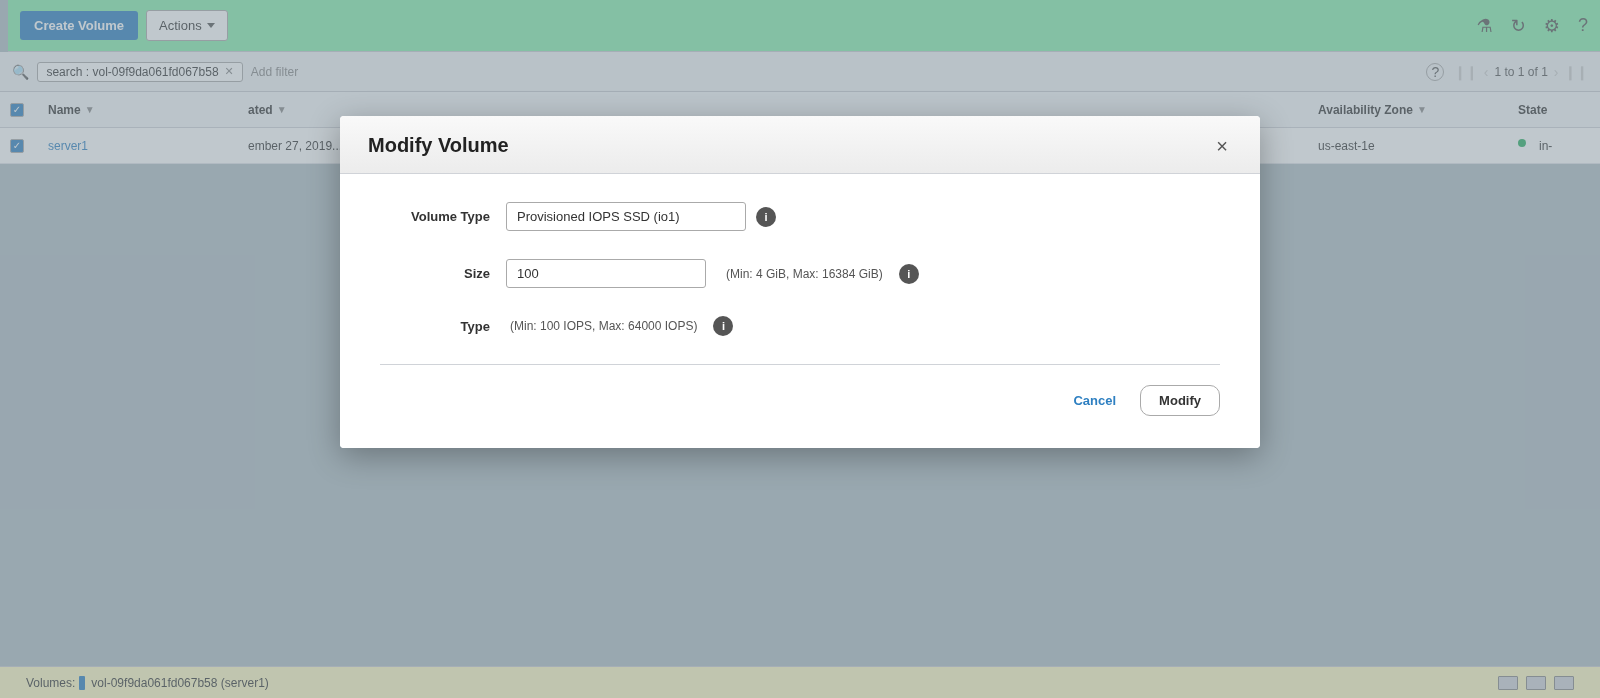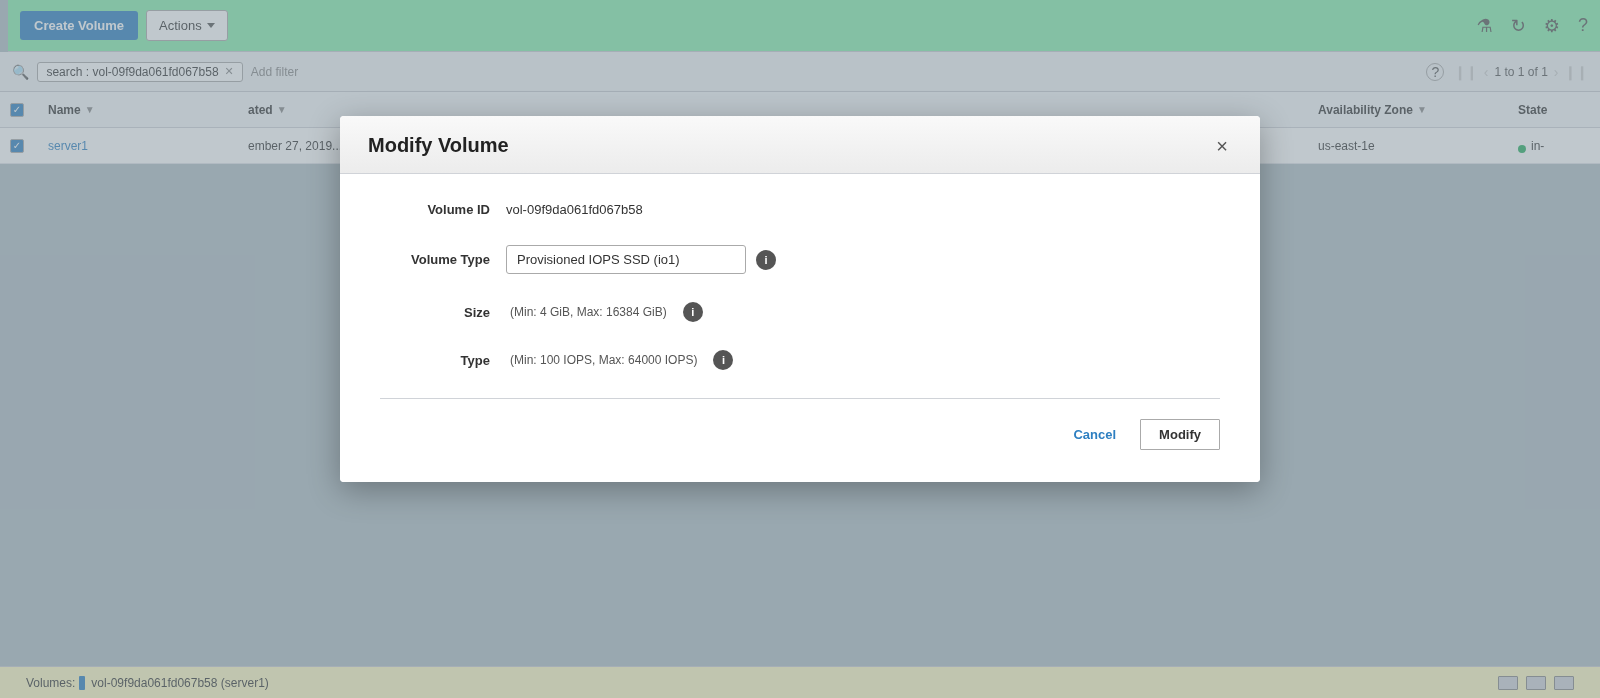--- a/index.html
+++ b/index.html
@@ -165,21 +165,21 @@
       background: white;
       border-bottom: 1px solid #e0e3e8;
       height: 36px;
       padding: 0 10px;
     }
     .td-checkbox { width: 30px; display: flex; align-items: center; }
     .td-cell { padding: 0 8px; font-size: 12px; color: #333; }
     .td-name { width: 200px; color: #2d7fc1; }
     .td-created { flex: 1; }
     .td-az { width: 200px; }
-    .td-state { width: 80px; display: flex; align-items: flex-end; gap: 5px; }
+    .td-state { width: 80px; display: flex; align-items: flex-start; gap: 13px; }
     .status-dot { width: 8px; height: 8px; border-radius: 50%; background: #27ae60; }
 
     
     .overlay {
       position: absolute;
       top: 0; left: 0; right: 0; bottom: 0;
       background: rgba(130,145,155,0.5);
       z-index: 10;
     }
 
@@ -301,21 +301,21 @@
       border: none;
       color: #2d7fc1;
       font-size: 13px;
       font-weight: 600;
       cursor: pointer;
       padding: 7px 10px;
     }
     .btn-modify {
       background: white;
       border: 1px solid #aaa;
-      border-radius: 1px;
+      border-radius: 10px;
       padding: 7px 18px;
       font-size: 13px;
       font-weight: 600;
       color: #333;
       cursor: pointer;
     }
 
     
     .status-bar {
       position: absolute;
@@ -442,41 +442,38 @@
 
 <div class="overlay"></div>
 
 <div class="modal">
   <div class="modal-header">
     <span class="modal-title">Modify Volume</span>
     <button class="modal-close">×</button>
   </div>
   <div class="modal-body">
 
-    <div class="form-row">
-      <span class="form-label">Volume ID</span>
-      <span class="form-value">vol-09f9da061fd067b58</span>
-    </div>
 
     <div class="form-row">
       <span class="form-label">Volume Type</span>
       <div class="form-select-wrap">
         <select class="form-select">
           <option>Provisioned IOPS SSD (io1)</option>
           <option>General Purpose SSD (gp2)</option>
           <option>Cold HDD (sc1)</option>
           <option>Throughput Optimized HDD (st1)</option>
           <option>Magnetic (standard)</option>
         </select>
         <div class="info-icon">i</div>
       </div>
     </div>
 
     <div class="form-row">
       <span class="form-label">Size</span>
+      <input class="form-input" type="text" value="100" style="">
       <span class="form-hint">(Min: 4 GiB, Max: 16384 GiB)</span>
       <div class="info-icon">i</div>
     </div>
 
     <div class="form-row">
       <span class="form-label">Type</span>
       <span class="form-hint">(Min: 100 IOPS, Max: 64000 IOPS)</span>
       <div class="info-icon">i</div>
     </div>
 

